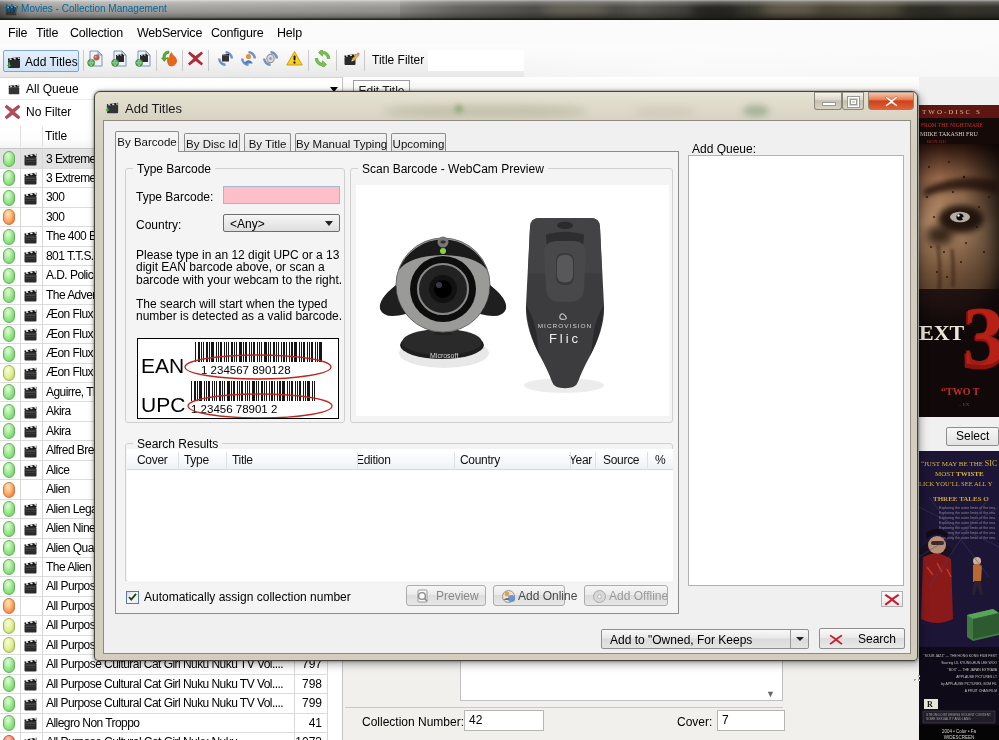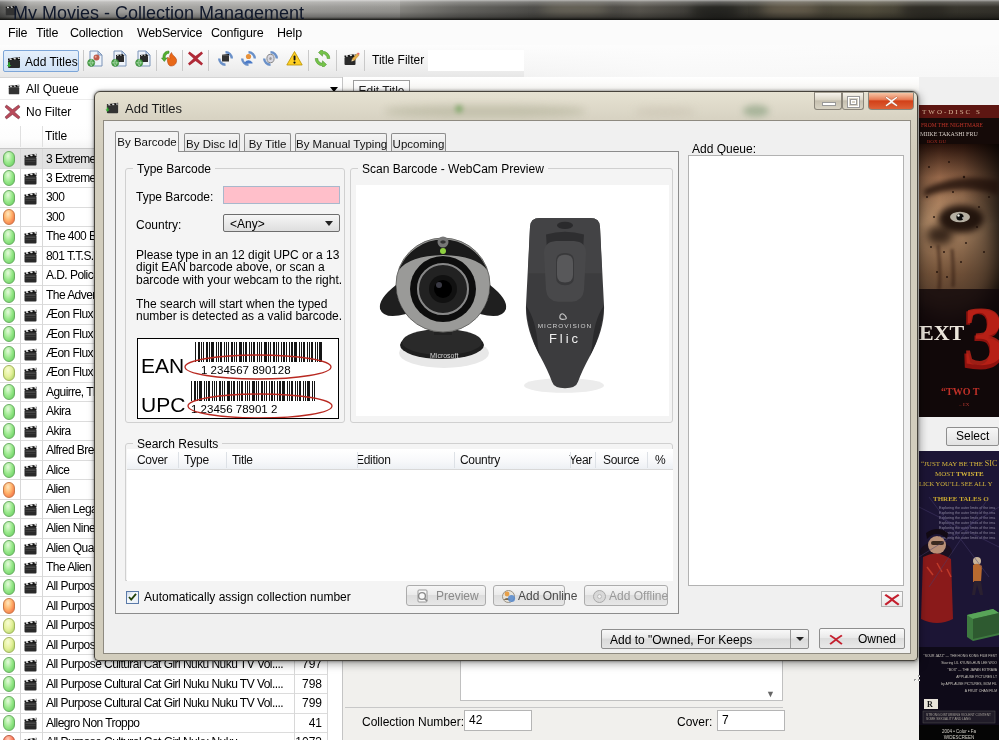--- a/index.html
+++ b/index.html
@@ -1,20 +1,20 @@
 <!DOCTYPE html>
 <html><head><meta charset="utf-8"><style>
 *{margin:0;padding:0;box-sizing:border-box}
 html,body{width:999px;height:740px;overflow:hidden}
 body{position:relative;font-family:"Liberation Sans",sans-serif;background:#f0f0f0;font-size:12px;color:#000}
 .abs{position:absolute}
 
 #titlebar{left:0;top:0;width:999px;height:20px;background:linear-gradient(to right,#585856 0%,#9f9e9b 3%,#aaa9a6 10%,#a3a29f 26%,#999894 40%,#8a8984 40%,#676662 46%,#676662 46%,#555450 52%,#403f3c 58%,#5a5750 64%,#34332f 72%,#474337 80%,#55503f 87%,#3a382f 94%,#35332c 100%)}
 #titlebar .shine{position:absolute;left:0;top:0;width:999px;height:20px;background:linear-gradient(to bottom,rgba(255,255,255,.6) 0,rgba(255,255,255,.25) 2px,rgba(255,255,255,0) 7px,rgba(0,0,0,.08) 12px,rgba(0,0,0,.3) 17px,rgba(15,15,12,.75) 19px,rgba(5,5,5,.9) 20px)}
-#titletext{left:13px;top:3px;font-size:18px;color:#0f172a}
+#titletext{left:5px;top:3px;font-size:10px;color:#0369a1}
 
 #menubar{left:0;top:20px;width:999px;height:25px;background:#fbfbfb}
 #menubar span{position:absolute;top:6px;font-size:12.5px;letter-spacing:-0.2px}
 
 #toolbar{left:0;top:45px;width:999px;height:32px;background:linear-gradient(to bottom,#fdfdfd,#efefef 70%,#e7e7e7)}
 .tsep{position:absolute;top:5px;width:1px;height:21px;background:#c9c9c9}
 #addtitles{left:3px;top:5px;width:76px;height:22px;background:linear-gradient(to bottom,#e6f0fb,#cfe1f6);border:1px solid #7da6d8;border-radius:2px;white-space:nowrap}
 #addtitles span{position:absolute;left:21px;top:4px;font-size:12px}
 .ticon{position:absolute;top:5px;width:17px;height:17px}
 
@@ -35,21 +35,21 @@
 .cr{background:radial-gradient(ellipse at 40% 28%,#ffd0c0,#ff8a6b 45%,#e04a32);border:1px solid #bc5a42}
 .clap{position:absolute;width:15px;height:16px}
 
 #mainbg{left:342px;top:77px;width:577px;height:663px;background:#f1f0ed;border-left:1px solid #c4c4c4}
 #washtop{left:343px;top:77px;width:576px;height:14px;background:linear-gradient(to bottom,#ffffff,#f6f5f2)}
 #edittitle{left:353px;top:80px;width:57px;height:22px;background:linear-gradient(to bottom,#fefefe,#f0f0f0);border:1px solid #9c9c9c;font-size:12px;text-align:center;padding-top:3px;color:#222}
 #notesbox{left:460px;top:656px;width:323px;height:45px;background:#fff;border:1px solid #c0c0c0}
 #notesarrow{left:766px;top:689px;width:12px;height:9px;color:#666;font-size:9px}
 #hline{left:345px;top:707px;width:438px;height:1px;background:#c8c8c8}
 #collnum{left:362px;top:715px;font-size:12px}
-#collinput{left:464px;top:710px;width:68px;height:21px;background:#fff;border:1px solid #b5b5b5;font-size:12px;padding:2px 0 0 4px}
+#collinput{left:464px;top:710px;width:80px;height:21px;background:#fff;border:1px solid #b5b5b5;font-size:12px;padding:2px 0 0 4px}
 #ratinglbl{left:677px;top:715px;font-size:12px}
 #ratinginput{left:717px;top:710px;width:68px;height:21px;background:#fff;border:1px solid #b5b5b5;font-size:12px;padding:2px 0 0 4px}
 
 #coverpanel{left:919px;top:77px;width:80px;height:663px;background:#f0f0f0}
 #selectbtn{left:946px;top:427px;width:53px;height:19px;background:linear-gradient(to bottom,#f7f7f7,#e2e2e2);border:1px solid #8e8e8e;border-radius:2px;font-size:12px;padding:1px 0 0 9px}
 
 #dlg{left:94px;top:91px;width:824px;height:570px;background:linear-gradient(to bottom,#e6e2d2,#d8d3c3 26px,#d2cdbd 60px,#d2cdbd);border:1px solid #46433c;border-radius:6px 6px 4px 4px;box-shadow:0 0 3px rgba(0,0,0,.55),2px 3px 9px rgba(0,0,0,.35)}
 #dlgtitle{left:30px;top:9px;font-size:13px;color:#1a1a1a}
 #dlgclient{left:8px;top:28px;width:808px;height:534px;background:#f0f0f0;border:1px solid #8e8a80}
 .wb{position:absolute;top:0;height:18px;background:linear-gradient(to bottom,#f7f4ec,#ddd8ca 40%,#c6c0b0 50%,#d8d3c4);border:1px solid #8a857a;border-top:1px solid #a8a396}
@@ -924,16 +924,16 @@
         <g fill="#fff">
           <rect x="9" y="9" width="1" height="1"></rect>
           <rect x="5" y="9" width="1" height="1"></rect>
           <rect x="9" y="5" width="1" height="1"></rect>
         </g>
       </svg>
 <div class="dabs" id="cancelbtn">
         <svg width="14" height="13" viewBox="0 0 16 13" style="position:absolute;left:9px;top:4px">
           <path d="M2 1 L8 5 L14 1 L15.5 2.5 L9.5 6.5 L15.5 11 L14 12.5 L8 8 L2 12.5 L0.5 11 L6.5 6.5 L0.5 2.5 Z" fill="#c41f2e"></path>
         </svg>
-        <span class="dabs" style="left:38px;top:3px">Owned</span>
+        <span class="dabs" style="left:38px;top:3px">Search</span>
       </div>
 </div>
 
 </div>
 </body></html>

